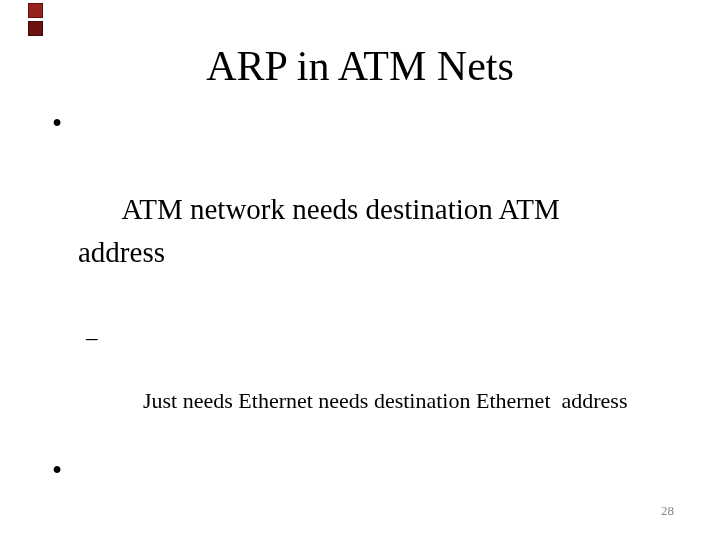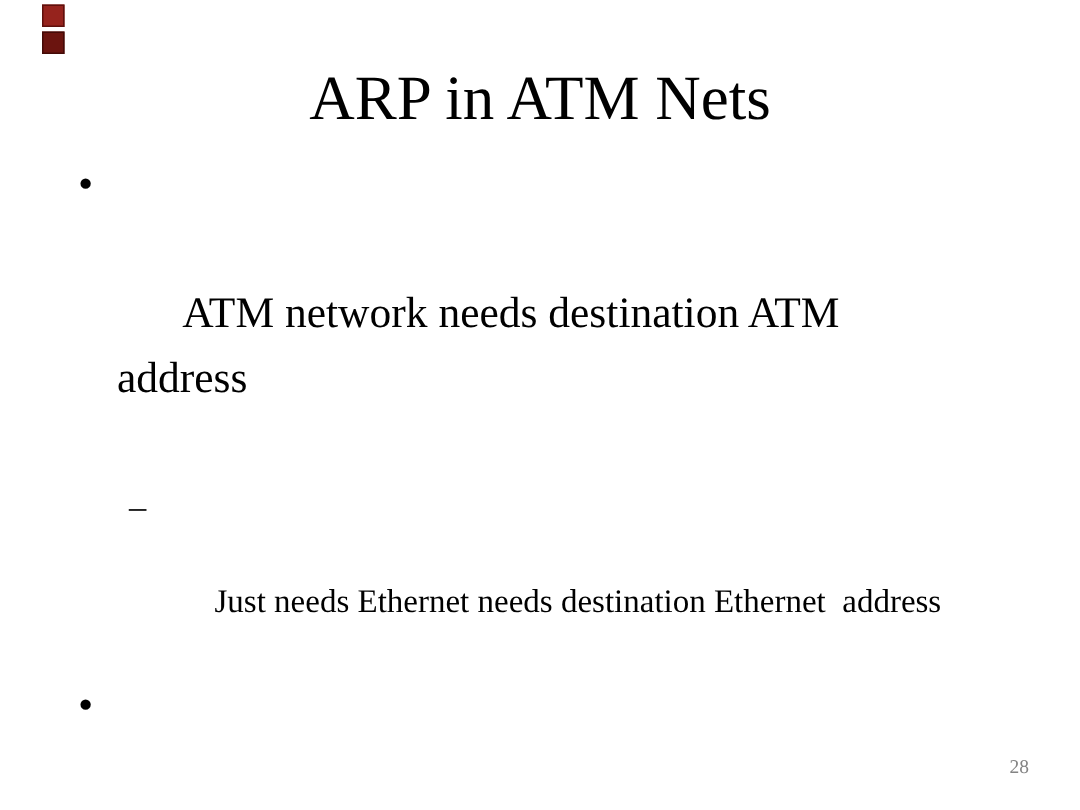--- a/index.html
+++ b/index.html
@@ -75,21 +75,21 @@
     left: 0;
     top: -1px;
     font-size: 23px;
     line-height: 31px;
   }
   .m-b1   { margin-top: 0; }
   .m-sub1 { margin-top: 6px; }
   .m-b2   { margin-top: 2px; }
   .page-number {
     position: absolute;
-    right: 34px;
+    right: 46px;
     top: 503px;
     font-size: 13px;
     line-height: 15px;
     color: #848484;
     font-family: "Liberation Serif", "DejaVu Serif", serif;
   }
 </style>
 </head>
 <body>
 

